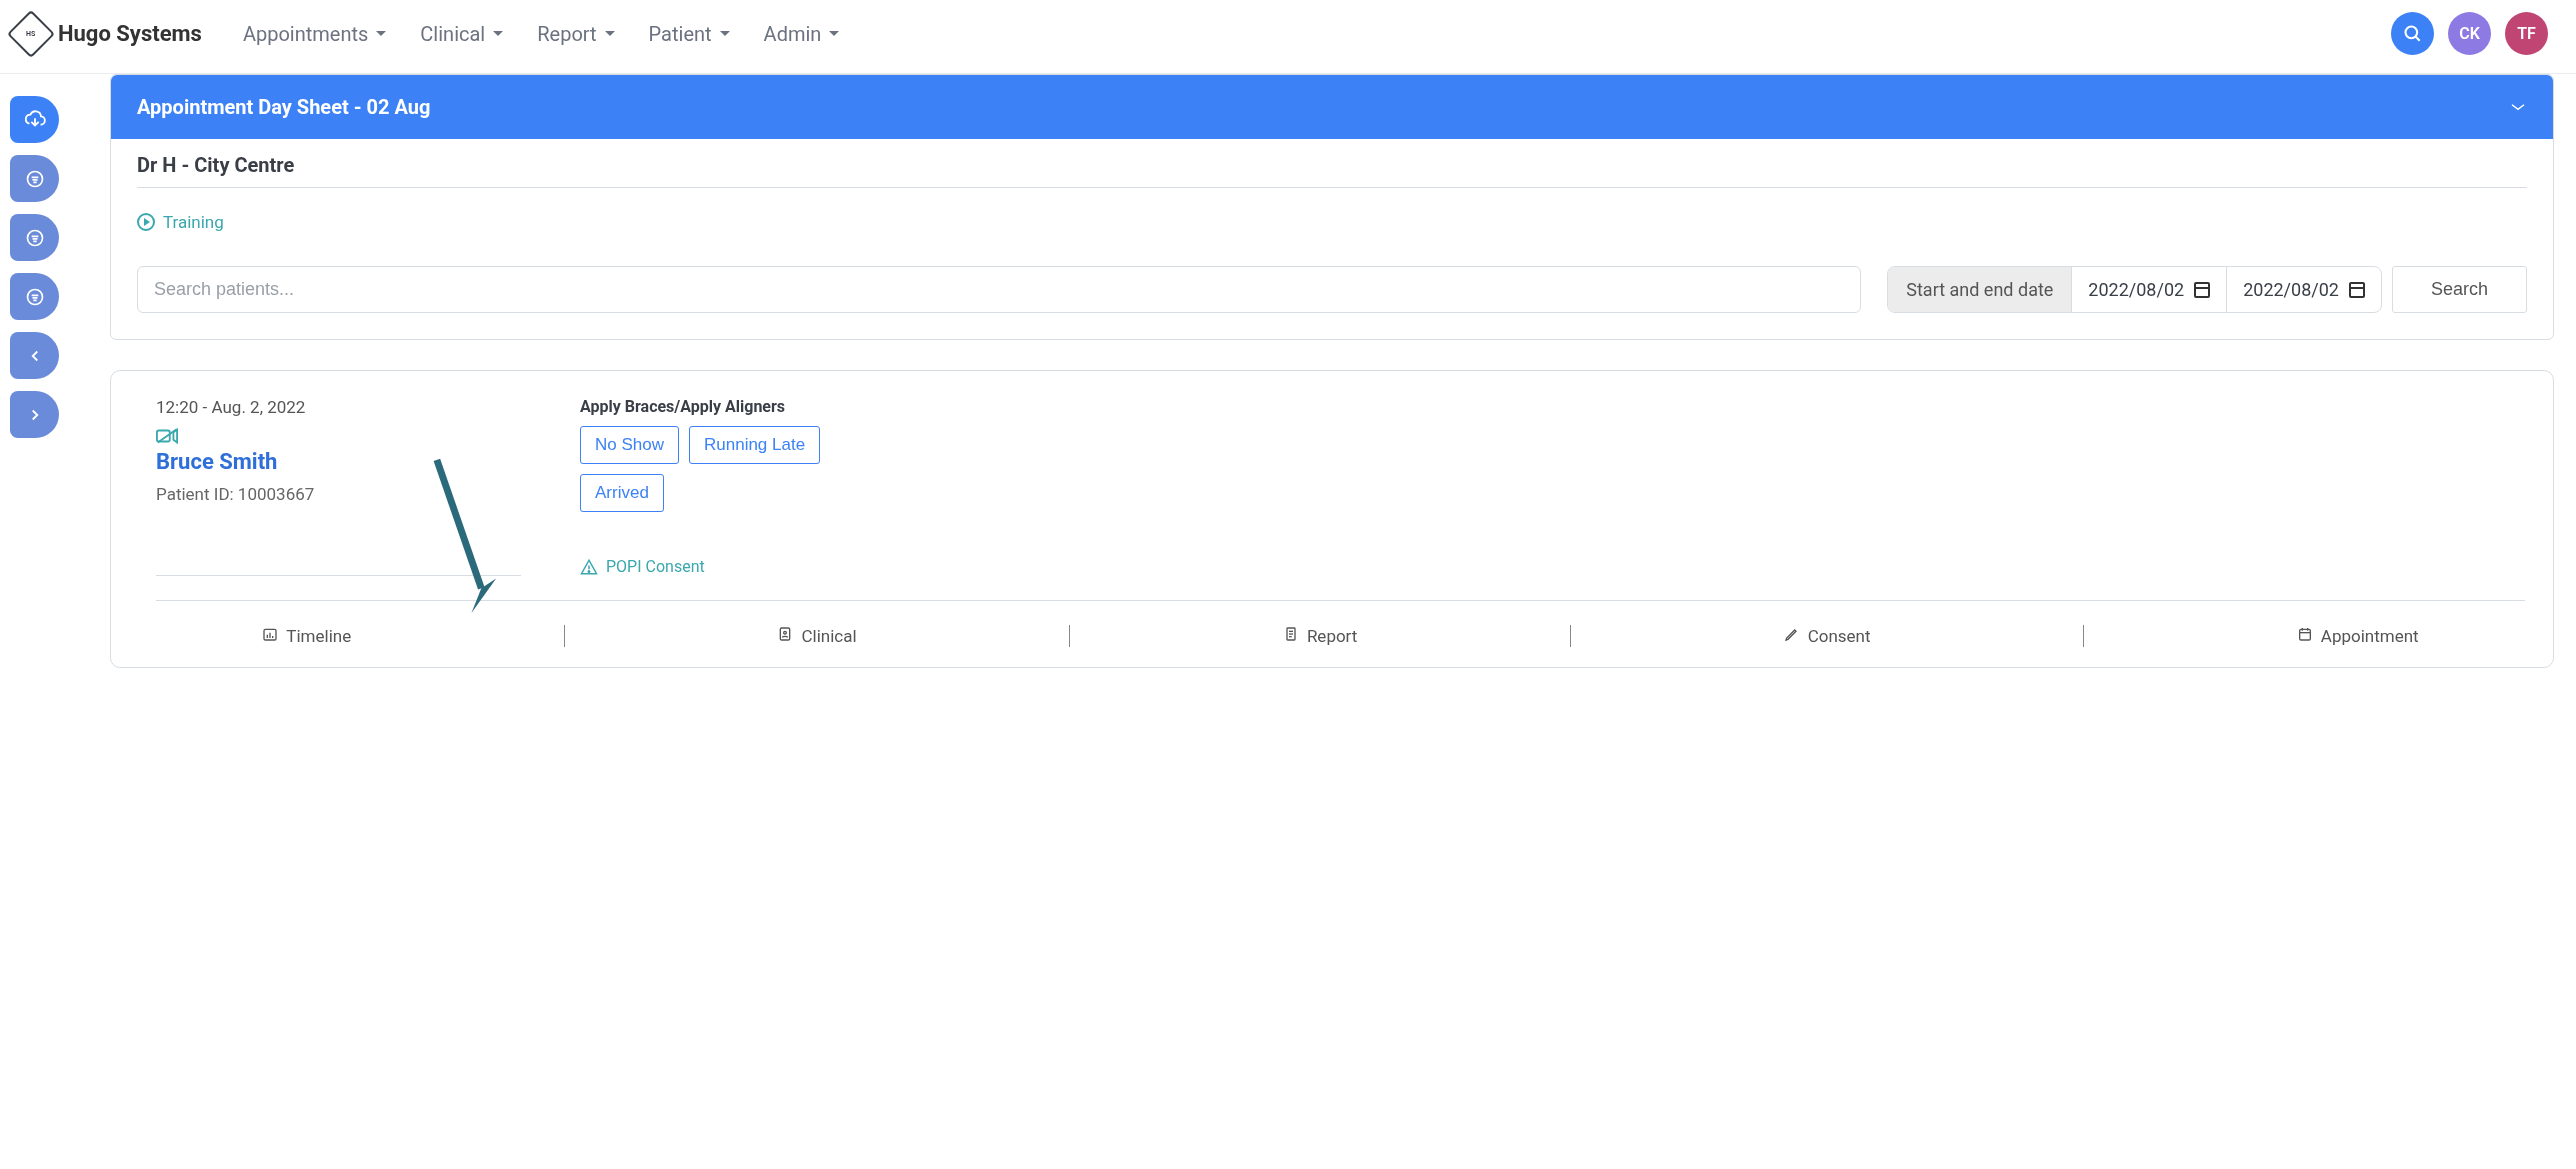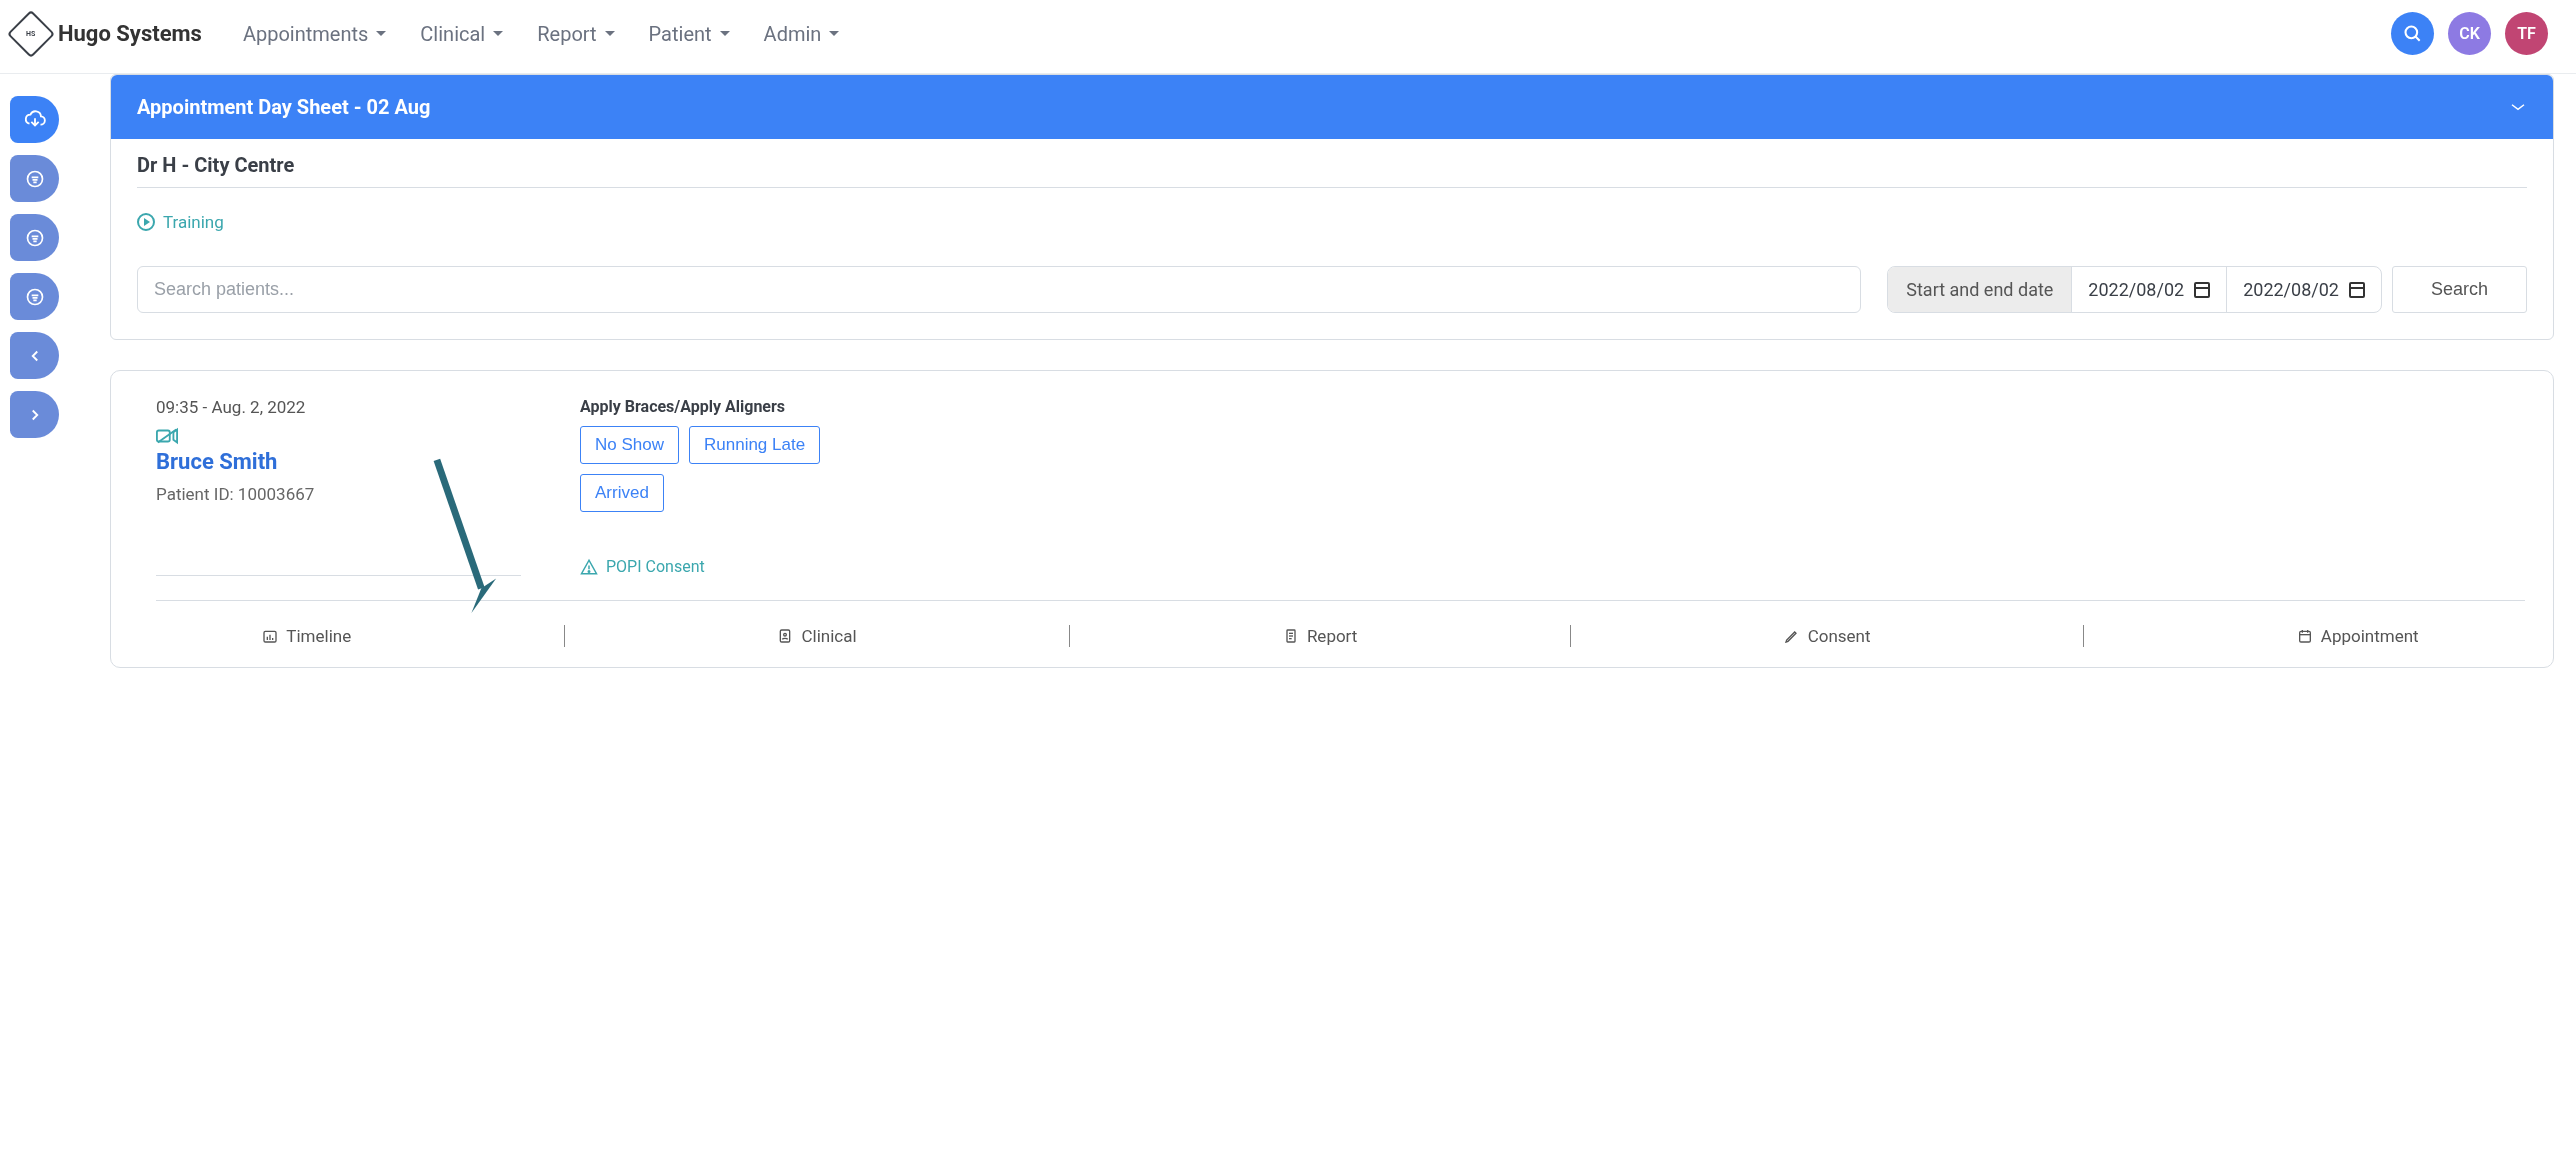--- a/index.html
+++ b/index.html
@@ -225,21 +225,21 @@
     margin-top: 24px;
     border-top: 1px solid var(--gray-border);
     padding-top: 24px;
     display: flex;
     justify-content: space-around;
     align-items: center;
   }
   .foot-link {
     color: #555;
     font-size: 17px;
-    display: flex; align-items: center; gap: 8px;
+    display: flex; align-items: flex-start; gap: 8px;
     cursor: pointer;
   }
   .foot-icon { width: 16px; height: 16px; }
   .foot-sep { width: 1px; height: 22px; background: #888; }
 
   
   .annotation-arrow {
     position: absolute;
     pointer-events: none;
   }
@@ -372,21 +372,21 @@
             </div>
             <button class="search-btn">Search</button>
           </div>
         </div>
       </div>
     </div>
 
     <div class="appt-card" style="position:relative;">
       <div class="appt-top">
         <div class="appt-left">
-          <div class="appt-time">09:35 - Aug. 2, 2022</div>
+          <div class="appt-time">12:20 - Aug. 2, 2022</div>
           <div class="video-off">
             <svg width="22" height="18" viewBox="0 0 24 18" fill="none" stroke="currentColor" stroke-width="2">
               <rect x="1" y="3" width="14" height="12" rx="2"></rect>
               <polygon points="19 5 23 2 23 16 19 13"></polygon>
               <line x1="2" y1="16" x2="22" y2="2"></line>
             </svg>
           </div>
           <div class="patient-name">Bruce Smith</div>
           <div class="patient-id">Patient ID: 10003667</div>
         </div>

